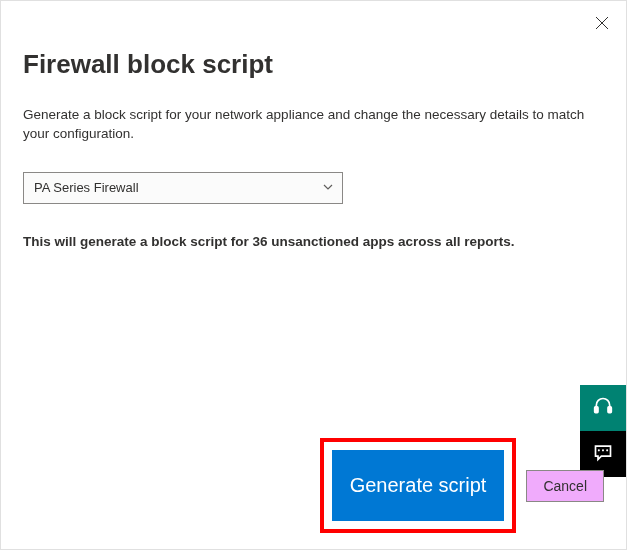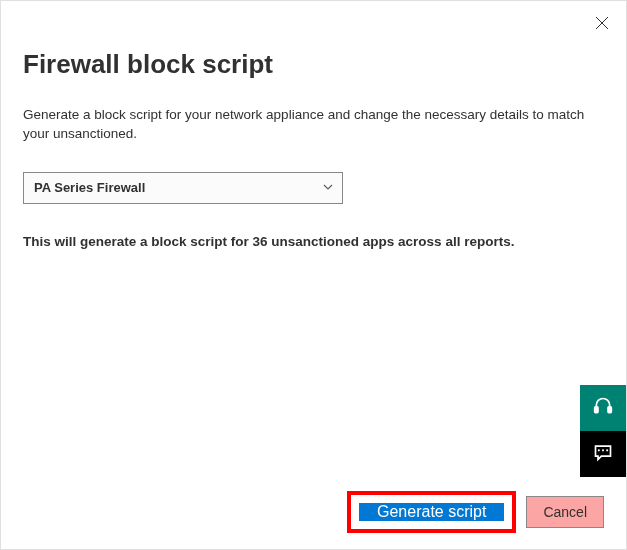--- a/index.html
+++ b/index.html
@@ -57,21 +57,21 @@
       background: #fbfbfb;
       display: flex;
       align-items: center;
       justify-content: space-between;
       padding: 0 8px 0 10px;
       cursor: pointer;
       margin-bottom: 30px;
     }
     .dropdown-text {
       font-size: 13px;
-      font-weight: 700;
+      font-weight: 400;
       color: #323130;
     }
     .dropdown-chevron {
       color: #605e5c;
     }
     .dropdown-chevron svg {
       width: 12px;
       height: 12px;
     }
     .info-text {
@@ -91,27 +91,27 @@
     }
     .highlight-box {
       border: 4px solid #ff0000;
       padding: 8px;
       display: inline-block;
     }
     .primary-btn {
       background: #0078d4;
       color: #ffffff;
       border: none;
-      font-size: 16px;
-      padding: 0 18px;
+      font-size: 20px;
+      padding: 24px 18px;
       cursor: pointer;
       font-family: inherit;
     }
     .cancel-btn {
-      background: #fca5a5;
+      background: #f0abfc;
       color: #323130;
       border: 1px solid #8a8886;
       font-size: 14px;
       padding: 7px 16px;
       cursor: pointer;
       font-family: inherit;
     }
     .side-widgets {
       position: absolute;
       right: 0;
@@ -148,21 +148,21 @@
     <span>
       <svg viewBox="0 0 14 14" fill="none" stroke="currentColor" stroke-width="1">
         <line x1="1" y1="1" x2="13" y2="13"></line>
         <line x1="13" y1="1" x2="1" y2="13"></line>
       </svg>
     </span>
   </div>
 
   <h1 class="title">Firewall block script</h1>
 
-  <p class="description">Generate a block script for your network appliance and change the necessary details to match your unsanctioned.</p>
+  <p class="description">Generate a block script for your network appliance and change the necessary details to match your configuration.</p>
 
   <div class="dropdown">
     <span class="dropdown-text">PA Series Firewall</span>
     <span class="dropdown-chevron">
       <svg viewBox="0 0 12 12" fill="none" stroke="currentColor" stroke-width="1.2">
         <polyline points="2,4 6,8 10,4"></polyline>
       </svg>
     </span>
   </div>
 

